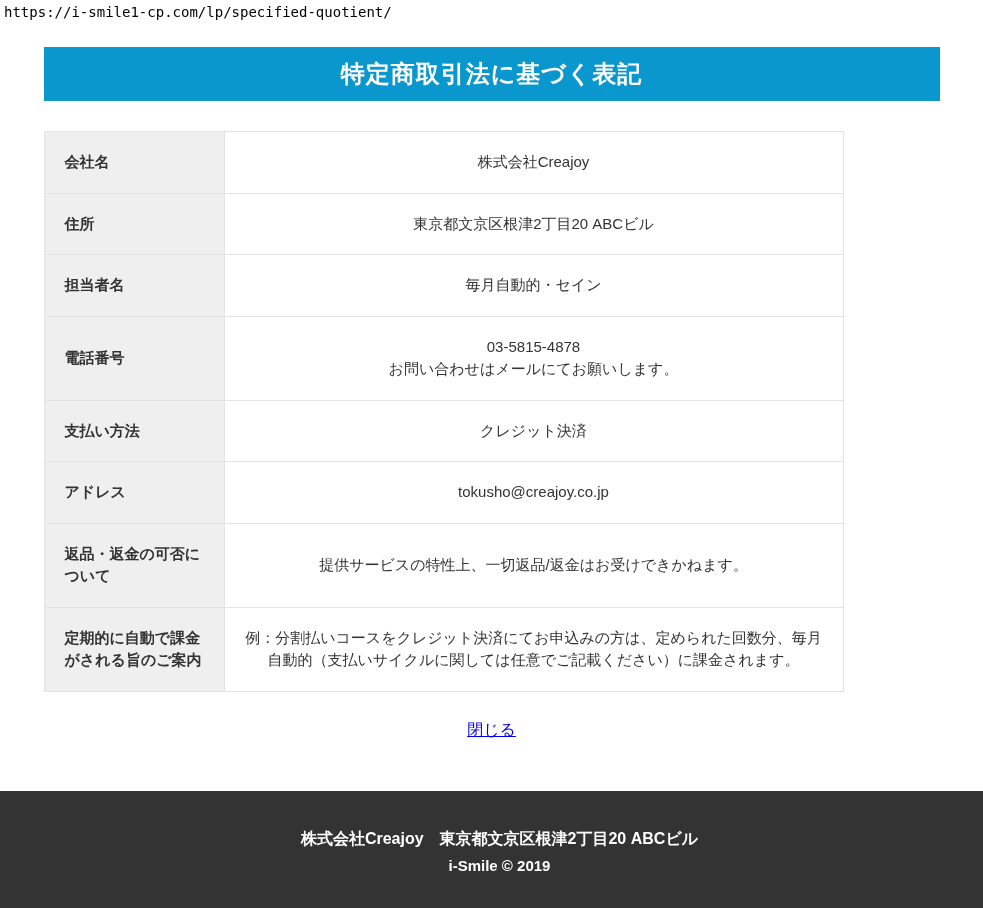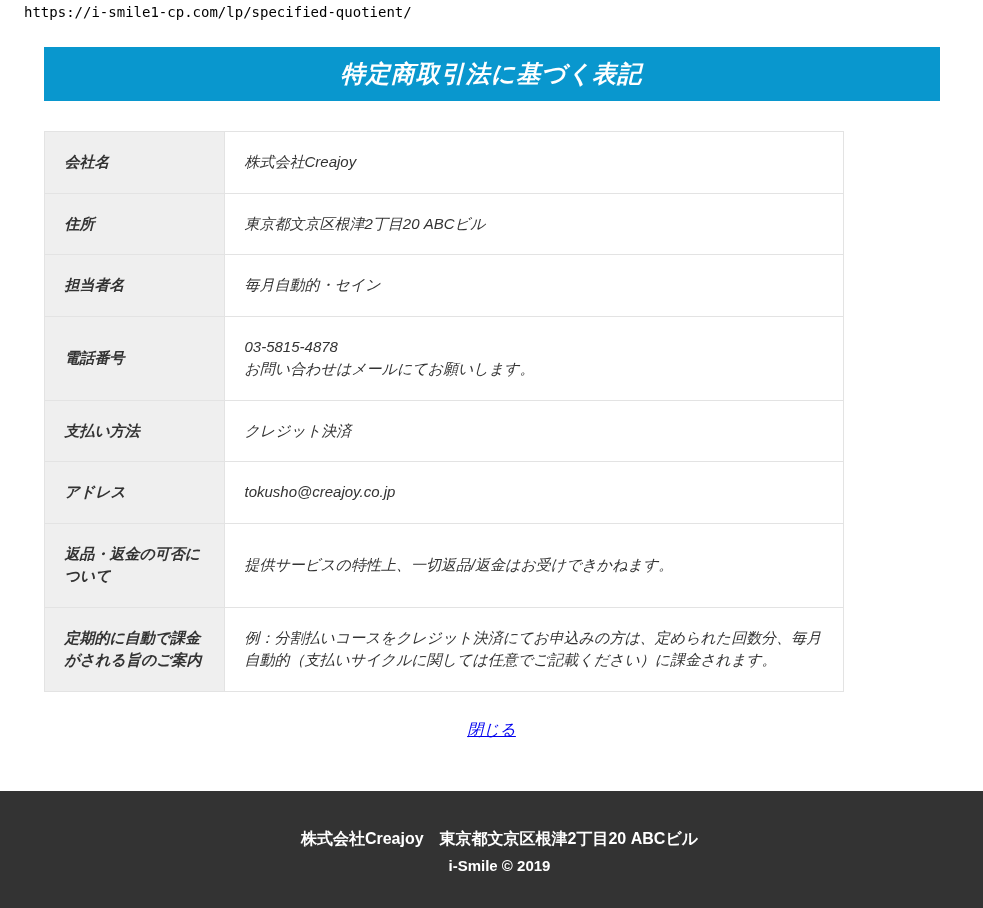--- a/index.html
+++ b/index.html
@@ -18,28 +18,27 @@
     background:#ffffff;
     font-family:"Liberation Sans","DejaVu Sans",sans-serif;
     color:var(--text);
     display:flex;
     flex-direction:column;
   }
   .url-bar{
     font-family:"DejaVu Sans Mono","Liberation Mono",monospace;
     font-size:14px;
     color:#000;
-    padding:4px 0 0 24px;
+    padding:4px 0 0 4px;
     height:22px;
     white-space:nowrap;
   }
   .container{
     width:896px;
     margin:0 auto;
-    font-style:italic;
   }
   .title-banner{
     margin-top:25px;
     height:54px;
     background:var(--header-bg);
     color:#ffffff;
     font-size:24px;
     font-weight:bold;
     letter-spacing:1px;
     display:flex;
@@ -59,21 +58,21 @@
     font-weight:bold;
     text-align:left;
     vertical-align:middle;
     padding:19px 20px;
     line-height:1.5;
     color:var(--text);
   }
   table.sctl td{
     border:1px solid var(--border);
     background:#ffffff;
-    text-align:left;
+    text-align:center;
     vertical-align:middle;
     padding:19px 20px;
     line-height:1.5;
     white-space:pre-line;
     color:var(--text);
   }
   .close-wrap{
     text-align:center;
     margin:28px 0 46px 0;
   }

